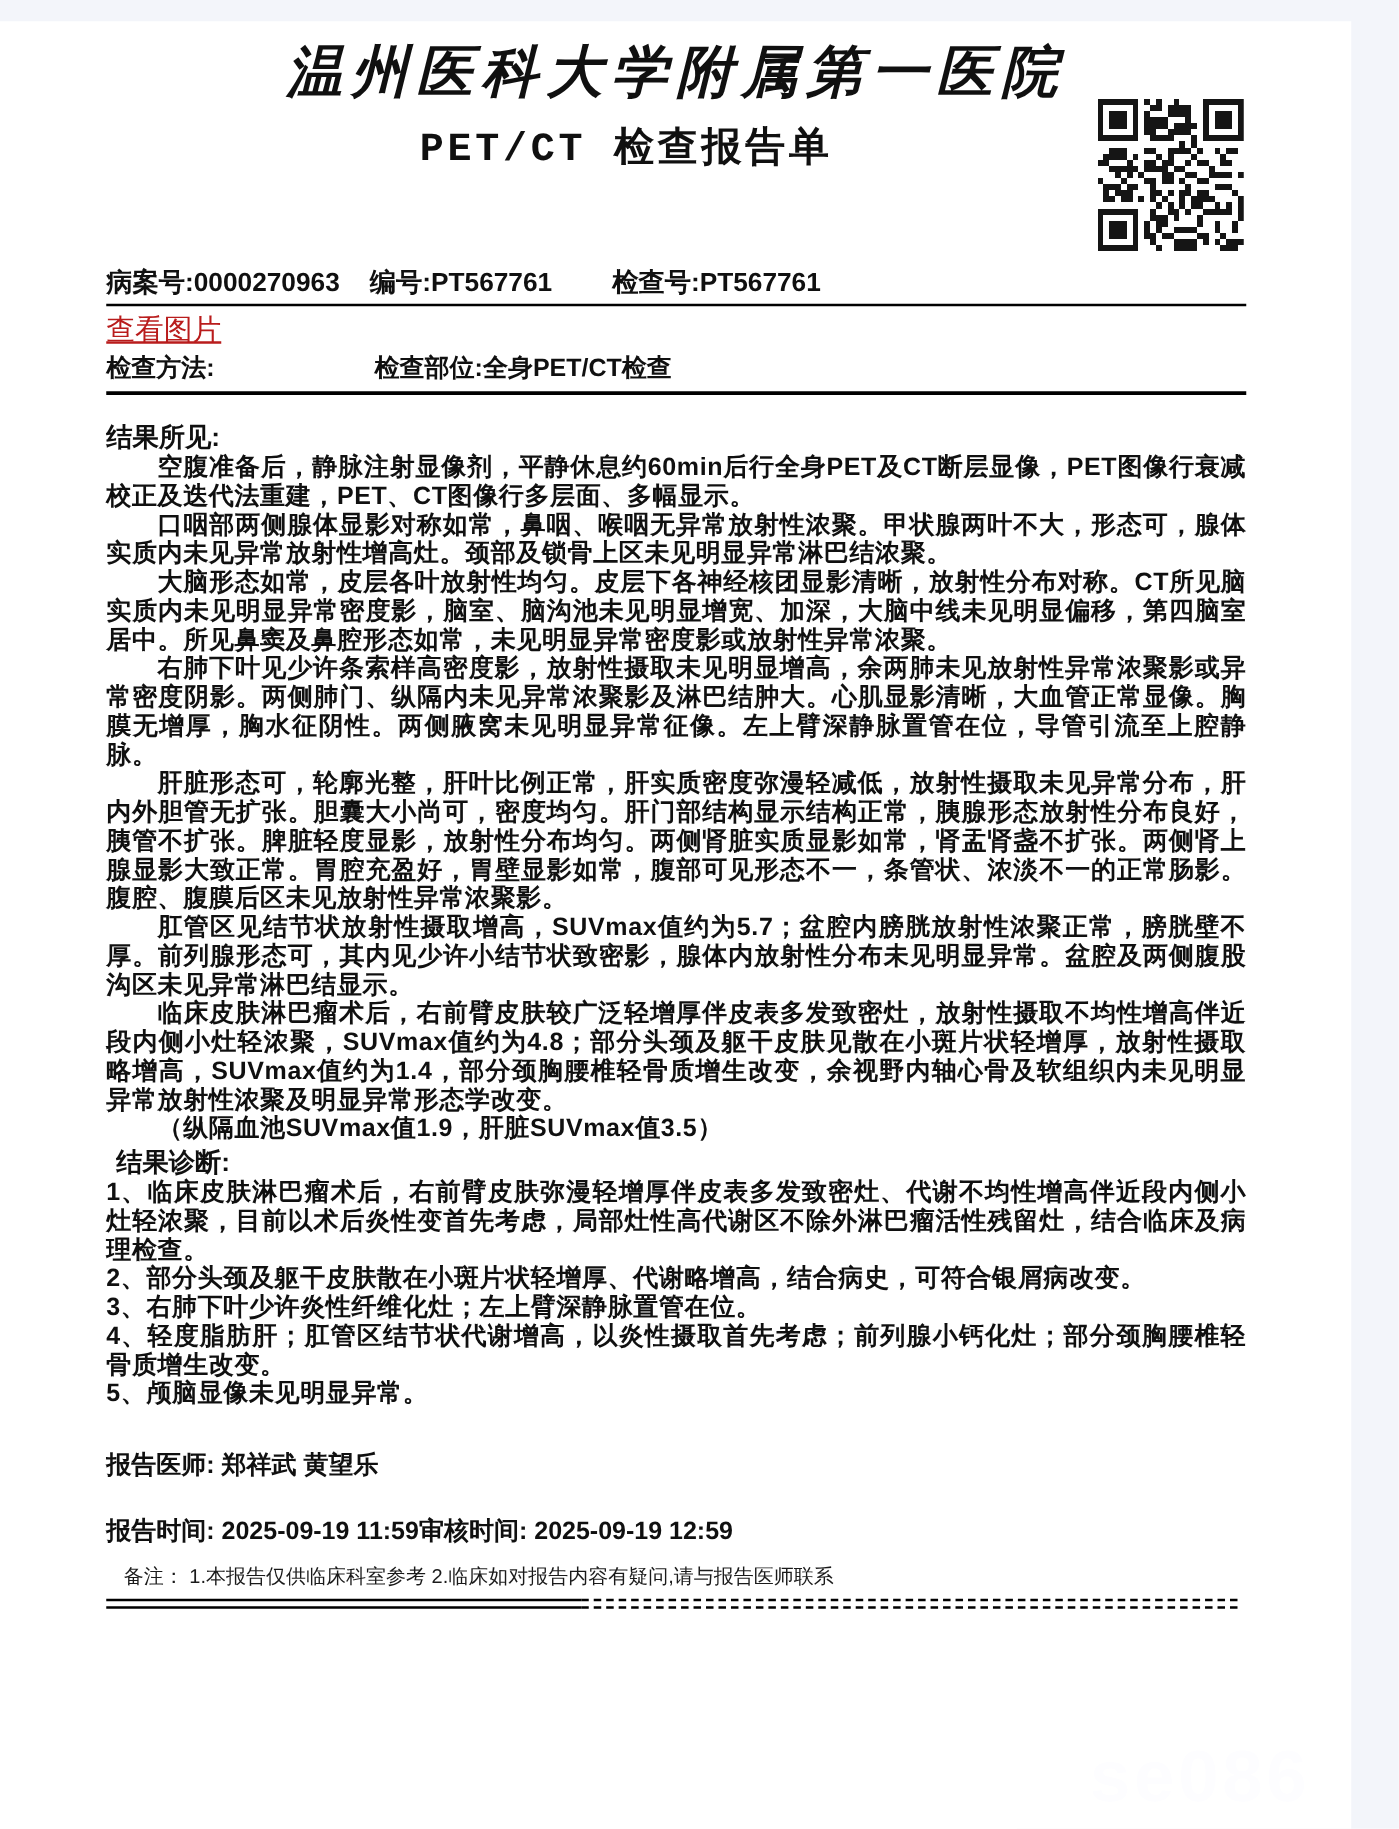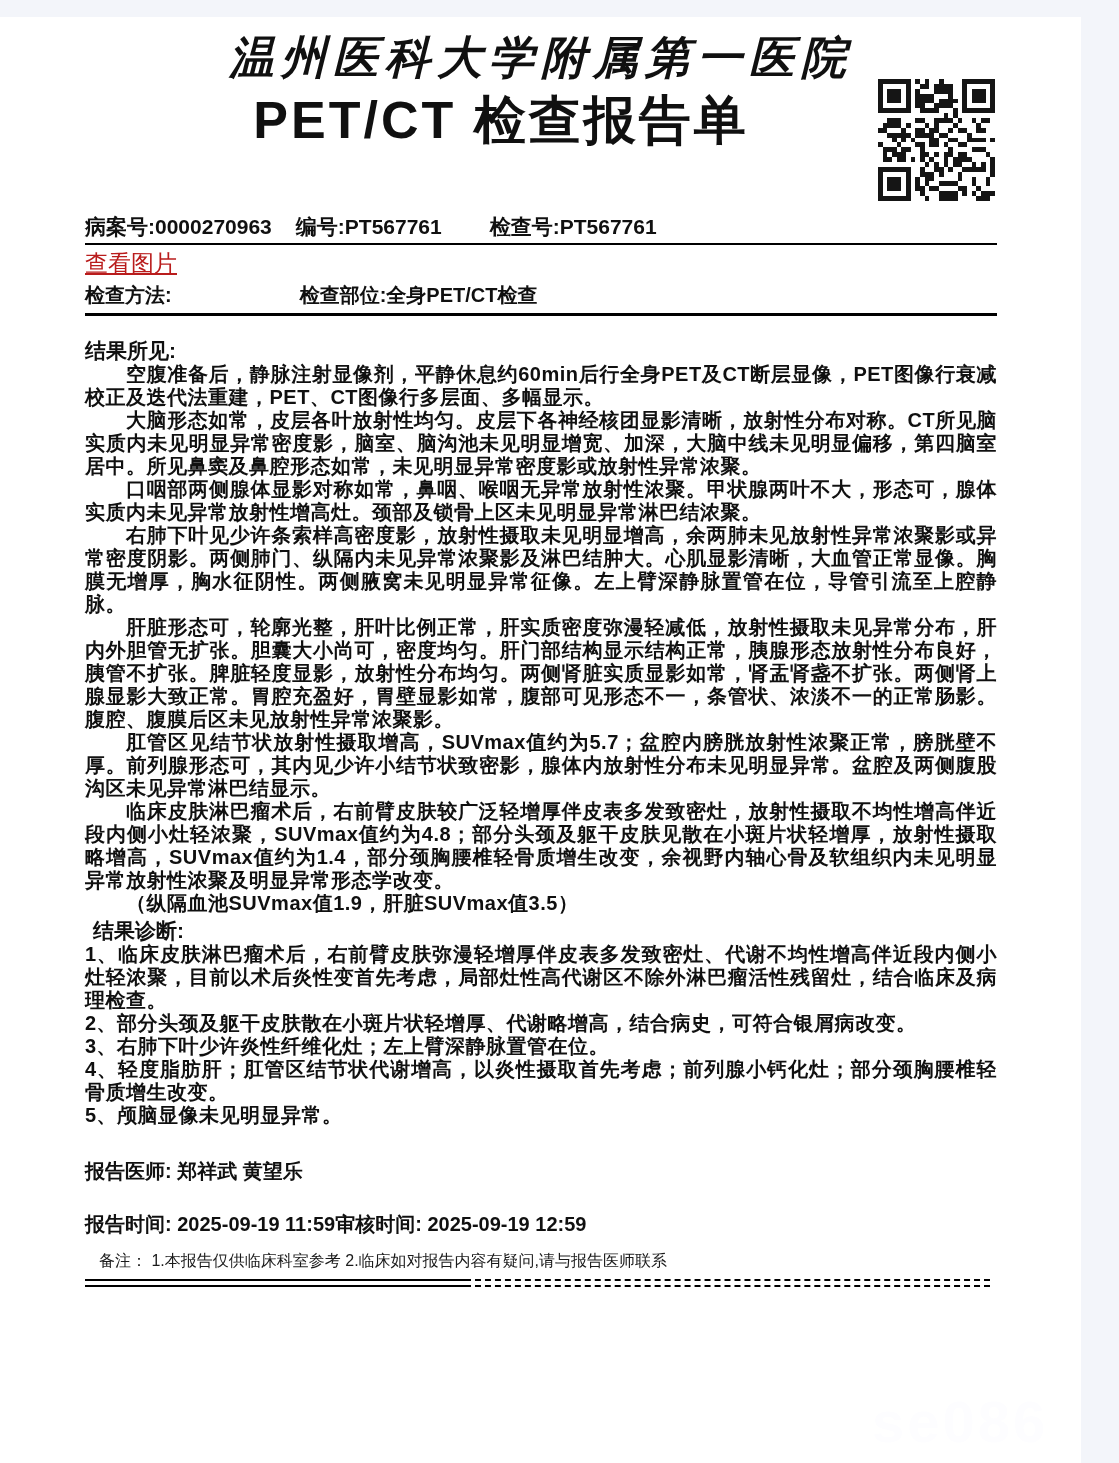--- a/index.html
+++ b/index.html
@@ -23,23 +23,23 @@
     font-family:"DejaVu Serif", serif;
     font-style:italic;
     font-weight:700;
     font-size:45px;
     line-height:60px;
     letter-spacing:7px;
     white-space:nowrap;
   }
   .report-title {
     text-align:center;
-    font-family:Liberation Sans, sans-serif;
+    font-family:Liberation Mono, monospace;
     font-weight:700;
-    font-size:52px;
+    font-size:32px;
     line-height:48px;
     letter-spacing:3px;
     margin-top:8px;
     transform:translateX(-40px);
     white-space:nowrap;
   }
   .qr {
     position:absolute; left:878px; top:62px;
     width:117px; height:122px;
   }
@@ -421,22 +421,22 @@
 
 
   <div class="prow" style="margin-top:4px;">
     <span>检查方法:</span><span></span><span class="method-part"><span>检查部位:</span><span>全身PET/CT检查</span></span>
   </div>
   <div class="rule-thick"></div>
 
   <div class="sec-head">结果所见:</div>
   <div class="findings">
       <p>空腹准备后，静脉注射显像剂，平静休息约60min后行全身PET及CT断层显像，PET图像行衰减校正及迭代法重建，PET、CT图像行多层面、多幅显示。</p>
+      <p>口咽部两侧腺体显影对称如常，鼻咽、喉咽无异常放射性浓聚。甲状腺两叶不大，形态可，腺体实质内未见异常放射性增高灶。颈部及锁骨上区未见明显异常淋巴结浓聚。</p>
       <p>大脑形态如常，皮层各叶放射性均匀。皮层下各神经核团显影清晰，放射性分布对称。CT所见脑实质内未见明显异常密度影，脑室、脑沟池未见明显增宽、加深，大脑中线未见明显偏移，第四脑室居中。所见鼻窦及鼻腔形态如常，未见明显异常密度影或放射性异常浓聚。</p>
-      <p>口咽部两侧腺体显影对称如常，鼻咽、喉咽无异常放射性浓聚。甲状腺两叶不大，形态可，腺体实质内未见异常放射性增高灶。颈部及锁骨上区未见明显异常淋巴结浓聚。</p>
       <p>右肺下叶见少许条索样高密度影，放射性摄取未见明显增高，余两肺未见放射性异常浓聚影或异常密度阴影。两侧肺门、纵隔内未见异常浓聚影及淋巴结肿大。心肌显影清晰，大血管正常显像。胸膜无增厚，胸水征阴性。两侧腋窝未见明显异常征像。左上臂深静脉置管在位，导管引流至上腔静脉。</p>
       <p>肝脏形态可，轮廓光整，肝叶比例正常，肝实质密度弥漫轻减低，放射性摄取未见异常分布，肝内外胆管无扩张。胆囊大小尚可，密度均匀。肝门部结构显示结构正常，胰腺形态放射性分布良好，胰管不扩张。脾脏轻度显影，放射性分布均匀。两侧肾脏实质显影如常，肾盂肾盏不扩张。两侧肾上腺显影大致正常。胃腔充盈好，胃壁显影如常，腹部可见形态不一，条管状、浓淡不一的正常肠影。腹腔、腹膜后区未见放射性异常浓聚影。</p>
       <p>肛管区见结节状放射性摄取增高，SUVmax值约为5.7；盆腔内膀胱放射性浓聚正常，膀胱壁不厚。前列腺形态可，其内见少许小结节状致密影，腺体内放射性分布未见明显异常。盆腔及两侧腹股沟区未见异常淋巴结显示。</p>
       <p>临床皮肤淋巴瘤术后，右前臂皮肤较广泛轻增厚伴皮表多发致密灶，放射性摄取不均性增高伴近段内侧小灶轻浓聚，SUVmax值约为4.8；部分头颈及躯干皮肤见散在小斑片状轻增厚，放射性摄取略增高，SUVmax值约为1.4，部分颈胸腰椎轻骨质增生改变，余视野内轴心骨及软组织内未见明显异常放射性浓聚及明显异常形态学改变。</p>
       <p>（纵隔血池SUVmax值1.9，肝脏SUVmax值3.5）</p>
     </div>
 
   <div class="sec-head diag-head">结果诊断:</div>
   <div class="diag">
       <p>1、临床皮肤淋巴瘤术后，右前臂皮肤弥漫轻增厚伴皮表多发致密灶、代谢不均性增高伴近段内侧小灶轻浓聚，目前以术后炎性变首先考虑，局部灶性高代谢区不除外淋巴瘤活性残留灶，结合临床及病理检查。</p>

